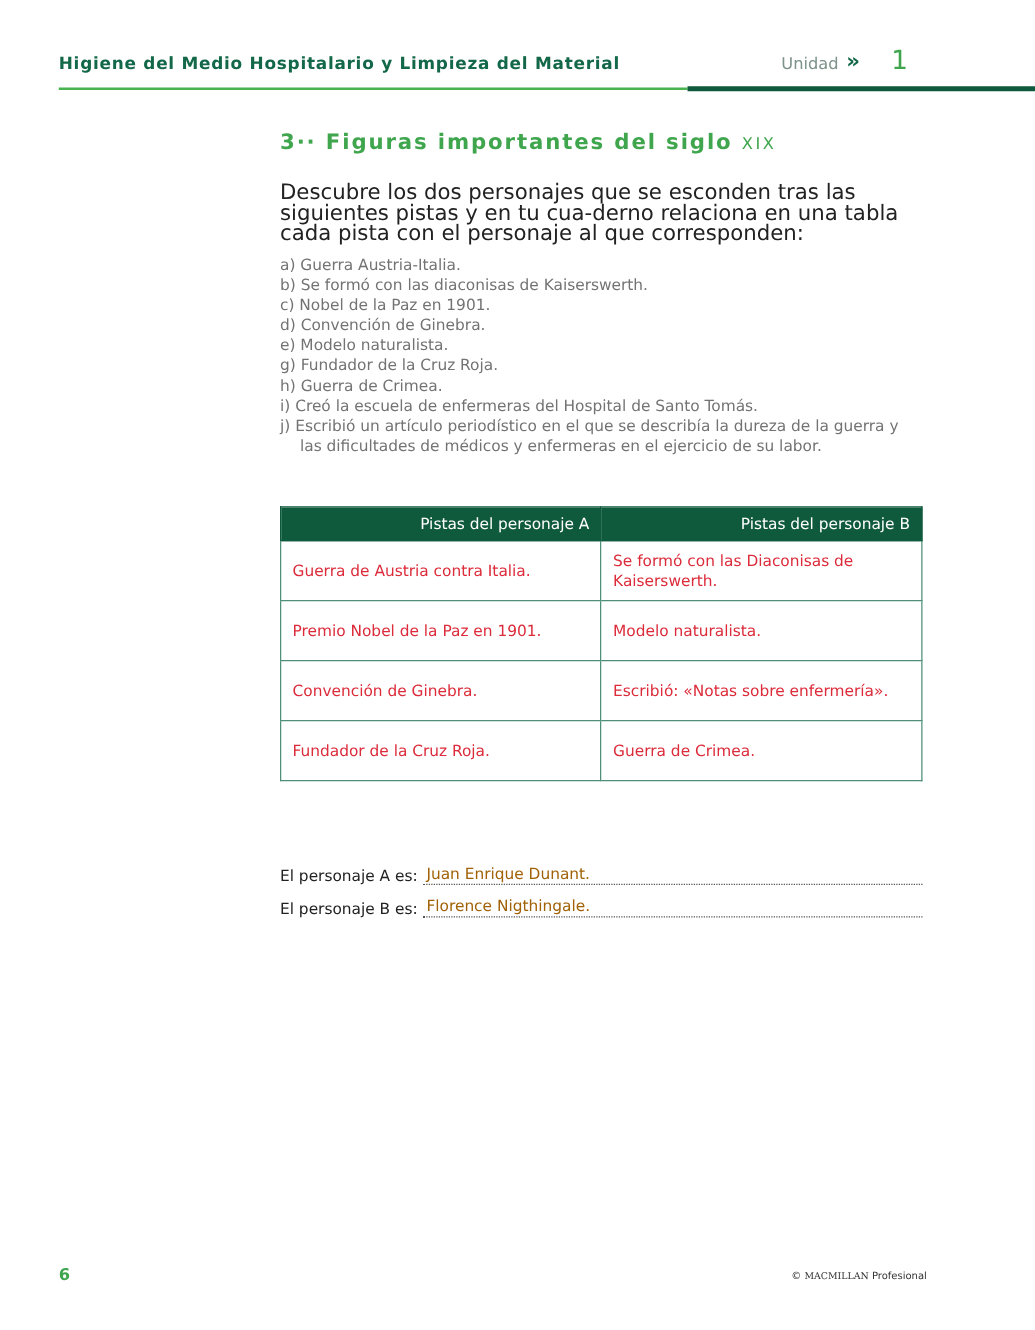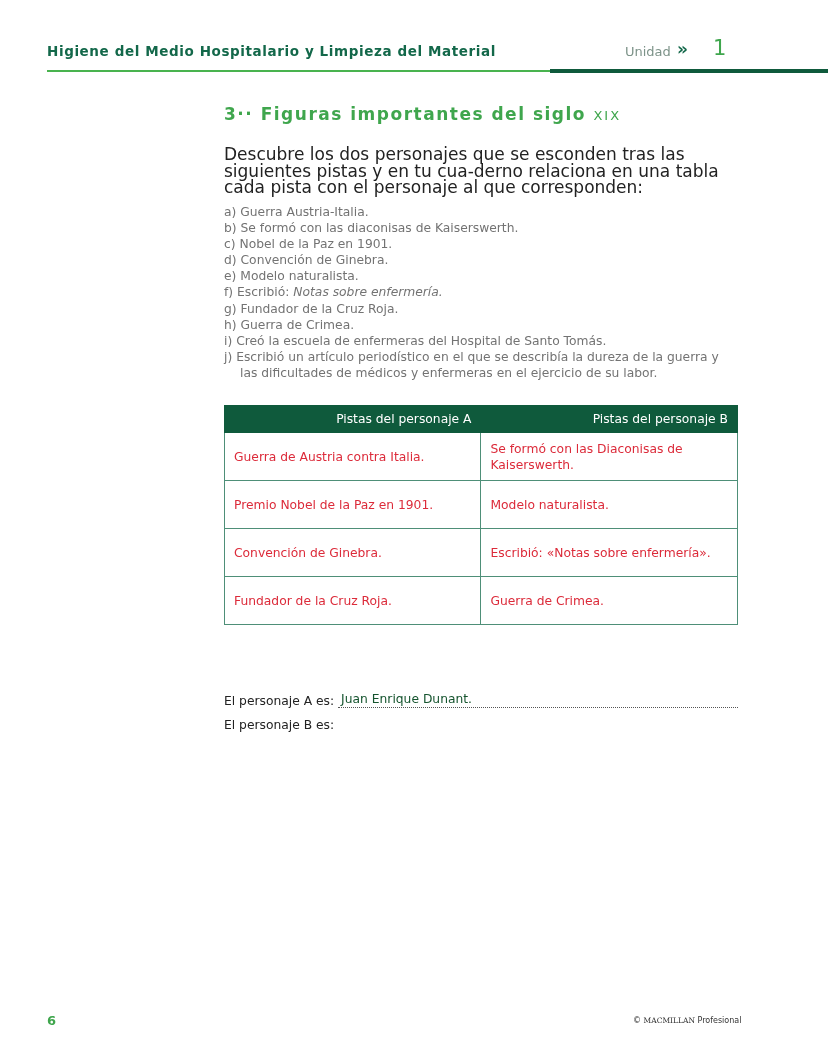--- a/index.html
+++ b/index.html
@@ -44,21 +44,21 @@
     .answer-table td {
       color:#dc2b3a; padding:0 9px; height:48px; vertical-align:middle;
       border:1px solid #4e8f78; line-height:16px;
     }
     .answer-table col.colA { width:257px; }
     .answer-table col.colB { width:257px; }
 
     .result-line { position:absolute; left:224px; font-size:12.3px; color:#222; display:flex; align-items:flex-end; width:514px; }
     .result-line .lbl { white-space:nowrap; }
     .result-line .fill {
-      flex:1; margin-left:4px; border-bottom:1px dotted #555; color:#14532d;
+      flex:1; margin-left:4px; border-bottom:1px dotted #555; color:#a16207;
       padding-left:3px; height:16px; line-height:15px;
     }
 
     .page-number { position:absolute; left:47px; top:1013px; font-size:13px; color:#3fa64d; font-weight:bold; }
     .copyright { position:absolute; left:633px; top:1016px; font-size:8px; color:#333; }
     .copyright .brand { font-family:"DejaVu Serif", serif; font-weight:normal; font-size:7.5px; }
   </style>
 </head>
 <body>
 
@@ -78,21 +78,20 @@
 </h2>
 
 <p class="intro">Descubre los dos personajes que se esconden tras las siguientes pistas y en tu cua-derno relaciona en una tabla cada pista con el personaje al que corresponden:</p>
 
 <ul class="clues">
   <li><span>a)</span> <span>Guerra Austria-Italia.</span></li>
   <li><span>b)</span> <span>Se formó con las diaconisas de Kaiserswerth.</span></li>
   <li><span>c)</span> <span>Nobel de la Paz en 1901.</span></li>
   <li><span>d)</span> <span>Convención de Ginebra.</span></li>
   <li><span>e)</span> <span>Modelo naturalista.</span></li>
-  <li><span>f)</span> <span>Escribió:</span> <i>Notas sobre enfermería.</i></li>
   <li><span>g)</span> <span>Fundador de la Cruz Roja.</span></li>
   <li><span>h)</span> <span>Guerra de Crimea.</span></li>
   <li><span>i)</span> <span>Creó la escuela de enfermeras del Hospital de Santo Tomás.</span></li>
   <li class="j-item"><span>j)</span> <span>Escribió un artículo periodístico en el que se describía la dureza de la guerra y las dificultades de médicos y enfermeras en el ejercicio de su labor.</span></li>
 </ul>
 
 <table class="answer-table">
   <colgroup>
       <col class="colA">
       <col class="colB">
@@ -122,20 +121,21 @@
     </tr>
   </tbody>
 </table>
 
 <div class="result-line" style="top:692px;">
   <span class="lbl">El personaje A es:</span>
   <span class="fill">Juan Enrique Dunant.</span>
 </div>
 <div class="result-line" style="top:718px;">
   <span class="lbl">El personaje B es:</span>
+  <span class="fill">Florence Nigthingale.</span>
 </div>
 
 <div class="page-number">6</div>
 <div class="copyright">
   <span>©</span>
   <span class="brand">MACMILLAN</span>
   <span>Profesional</span>
 </div>
 
 </body></html>

